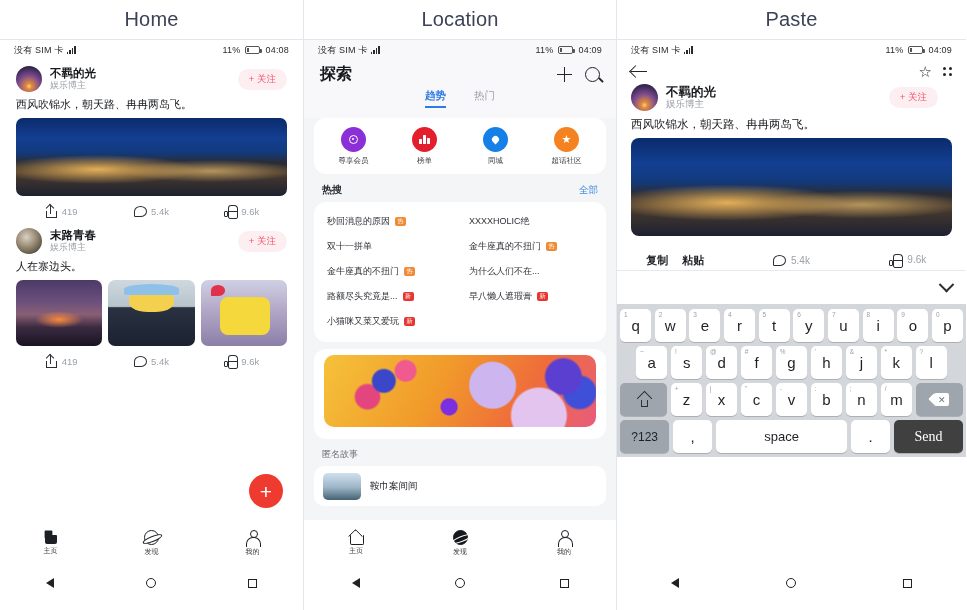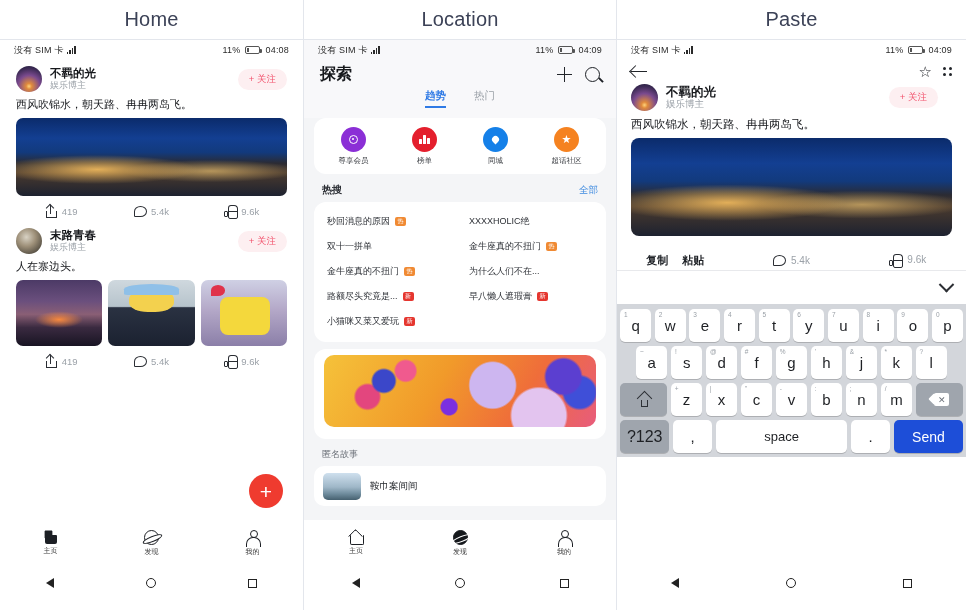--- a/index.html
+++ b/index.html
@@ -247,22 +247,22 @@
   .key {
     flex: 1; height: 33px; background:#fff; border-radius: 5px;
     display:flex; align-items:center; justify-content:center; position:relative;
     font-size: 15px; color:#1e2024; box-shadow: 0 1px 0 rgba(0,0,0,.18);
   }
   .key .alt { position:absolute; top: 2px; left: 4px; font-size: 6.5px; color:#9aa0a7; }
   .key.dark { background:#9fa5ad; }
   .key.w15 { flex: 1.5; }
   .key.w12 { flex: 1.2; }
   .key.w4 { flex: 4; }
-  .key.send { flex: 2.1; background:#1d4ed8; color:#fff; font-size: 14px; }
-  .key.sym { font-size: 16px; }
+  .key.send { flex: 2.1; background:#404040; color:#fff; font-size: 14px; font-family: Liberation Serif, serif; }
+  .key.sym { font-size: 12px; }
   .shift-ic { width:14px; height:14px; position:relative; }
   .shift-ic::before { content:""; position:absolute; left:2px; top:0px; width:10px; height:10px; border-left:1.7px solid #2d3036; border-top:1.7px solid #2d3036; transform: rotate(45deg); }
   .shift-ic::after { content:""; position:absolute; left:4.5px; top:7px; width:5px; height:6px; border:1.7px solid #2d3036; border-top:none; }
   .bsp-ic { width:19px; height:13px; position:relative; }
   .bsp-ic::before { content:""; position:absolute; left:4px; top:0; right:0; bottom:0; background:#fff; border-radius:2px; }
   .bsp-ic::after { content:""; position:absolute; left:0; top:2.2px; width:8px; height:8px; background:#fff; transform: rotate(45deg); border-radius:1px; }
   .bsp-x { position:absolute; z-index:2; left:8px; top:1.5px; font-size:9px; color:#6d737b; }
 </style>
 </head>
 <body>

